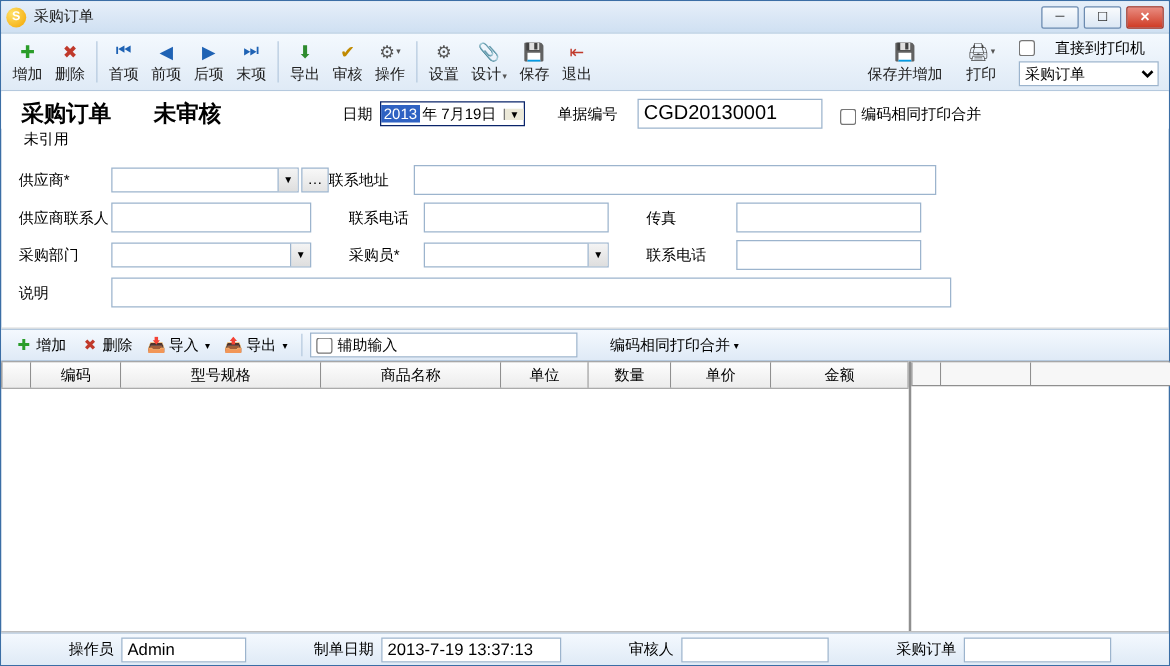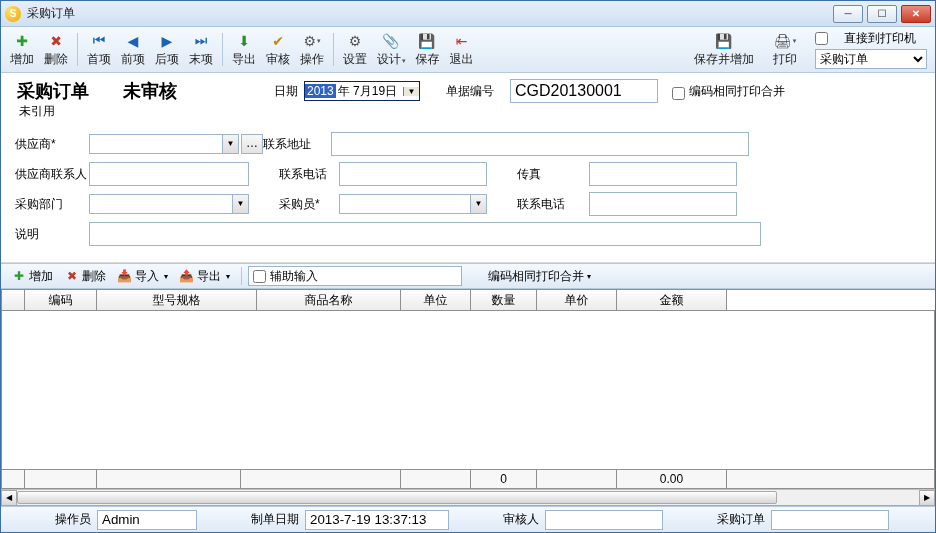--- a/index.html
+++ b/index.html
@@ -111,21 +111,21 @@
   gap: 2px;
 }
 .gt-btn { display: flex; align-items: center; gap: 3px; padding: 2px 4px; cursor: pointer; border: 1px solid transparent; border-radius: 2px; }
 .gt-btn .gicon { width: 14px; height: 14px; display: inline-flex; align-items: center; justify-content: center; font-size: 12px; }
 .gt-sep { width: 1px; height: 18px; background: #b5c9de; margin: 0 4px; }
 .aux-input { width: 214px; height: 20px; border: 1px solid #9cb4cd; background: #fff; display: flex; align-items: center; padding: 0 4px; gap: 4px; }
 .aux-input input[type=checkbox] { margin: 0; }
 .quote-btn { margin-left: 24px; display: flex; align-items: center; gap: 3px; cursor: pointer; }
 
 
-.grid-wrapper { flex: 1; display: flex; flex-direction: column; border-bottom: 1px solid #a9a9a9; }
+.grid-wrapper { flex: 1; display: flex; flex-direction: row; border-bottom: 1px solid #a9a9a9; }
 .grid-head { display: flex; height: 22px; border-top: 1px solid #8f8f8f; border-bottom: 1px solid #8f8f8f; }
 .gh {
   border-right: 1px solid #8f8f8f;
   background: linear-gradient(#fdfdfd,#ececec);
   display: flex; align-items: center; justify-content: center;
   font-size: 12px;
 }
 .grid-body { flex: 1; background: #fff; border-right: 1px solid #8f8f8f; }
 .grid-footer { display: flex; height: 20px; border-top: 1px solid #8f8f8f; border-bottom: 1px solid #8f8f8f; }
 .gf { border-right: 1px solid #8f8f8f; background: #f7f7f7; display: flex; align-items: center; justify-content: center; }

